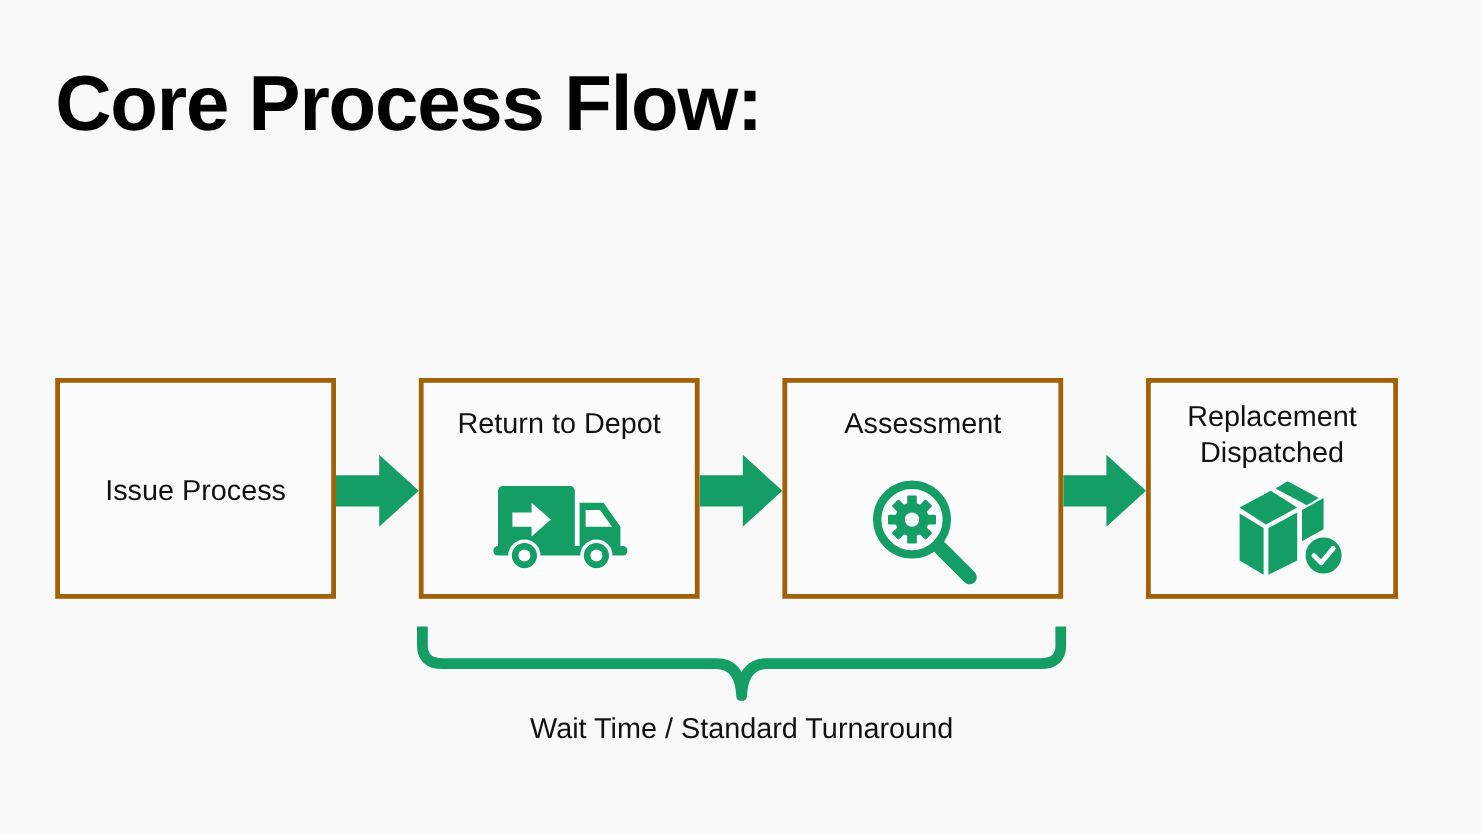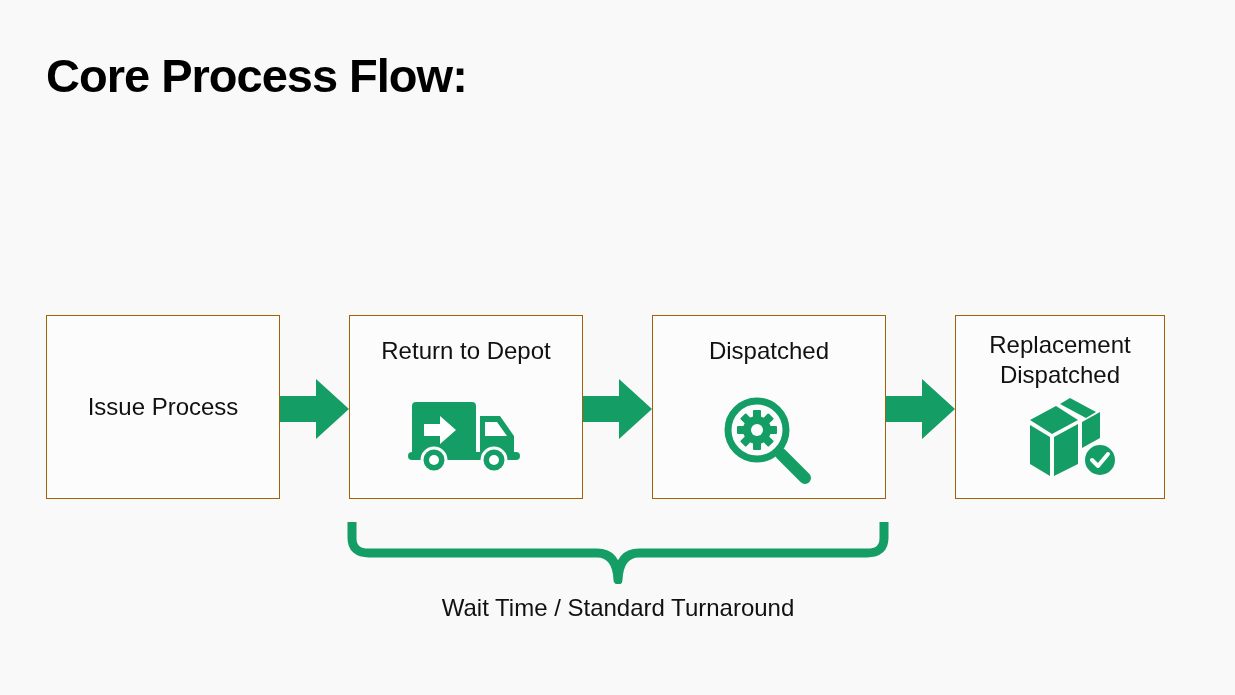--- a/index.html
+++ b/index.html
@@ -2,25 +2,25 @@
 <html><head>
 <meta charset="utf-8">
 <style>
   html, body { margin: 0; padding: 0; }
   body {
     width: 1235px; height: 695px; background: #f9f9f9; position: relative; overflow: hidden;
     font-family: "Liberation Sans", sans-serif; color: #111;
   }
   .title {
     position: absolute; left: 46px; top: 48px; margin: 0;
-    font-size: 47px; font-weight: bold; letter-spacing: -1px; color: #000;
+    font-size: 65px; font-weight: bold; letter-spacing: -1px; color: #000;
   }
   .box {
     position: absolute; top: 315px; height: 184px; box-sizing: border-box;
-    border: 1px solid #a16207; background: #fcfcfc;
+    border: 4px solid #a16207; background: #fcfcfc;
   }
   .box .label {
     position: absolute; left: 0; right: 0; text-align: center;
     font-size: 24px; line-height: 30px; color: #111;
   }
   .b1 { left: 46px; width: 234px; }
   .b2 { left: 349px; width: 234px; }
   .b3 { left: 652px; width: 234px; }
   .b4 { left: 955px; width: 210px; }
   .b1 .label { top: 76px; }
@@ -61,21 +61,21 @@
     <circle cx="86" cy="58" r="12" fill="#149e65" stroke="#fcfcfc" stroke-width="3"></circle>
     <circle cx="86" cy="58" r="5" fill="#ffffff"></circle>
   </svg>
 </div>
 
 <svg class="arrow" style="left:583px" width="70" height="60" viewBox="0 0 70 60">
   <polygon points="0,17 36,17 36,0 69,30 36,60 36,43 0,43" fill="#149e65"></polygon>
 </svg>
 
 <div class="box b3">
-  <div class="label">Dispatched</div>
+  <div class="label">Assessment</div>
   <svg class="icon" style="left:70px;top:80px" width="92" height="92" viewBox="0 0 92 92">
     <line x1="58" y1="58" x2="82" y2="82" stroke="#149e65" stroke-width="12" stroke-linecap="round"></line>
     <circle cx="34" cy="34" r="29" fill="none" stroke="#149e65" stroke-width="7"></circle>
     <g transform="translate(34,34)" fill="#149e65">
       <circle r="14"></circle>
       <rect x="-4" y="-20" width="8" height="9" rx="1"></rect>
       <rect x="-4" y="11" width="8" height="9" rx="1"></rect>
       <rect x="-20" y="-4" width="9" height="8" rx="1"></rect>
       <rect x="11" y="-4" width="9" height="8" rx="1"></rect>
       <rect x="-4" y="-20" width="8" height="9" rx="1" transform="rotate(45)"></rect>

